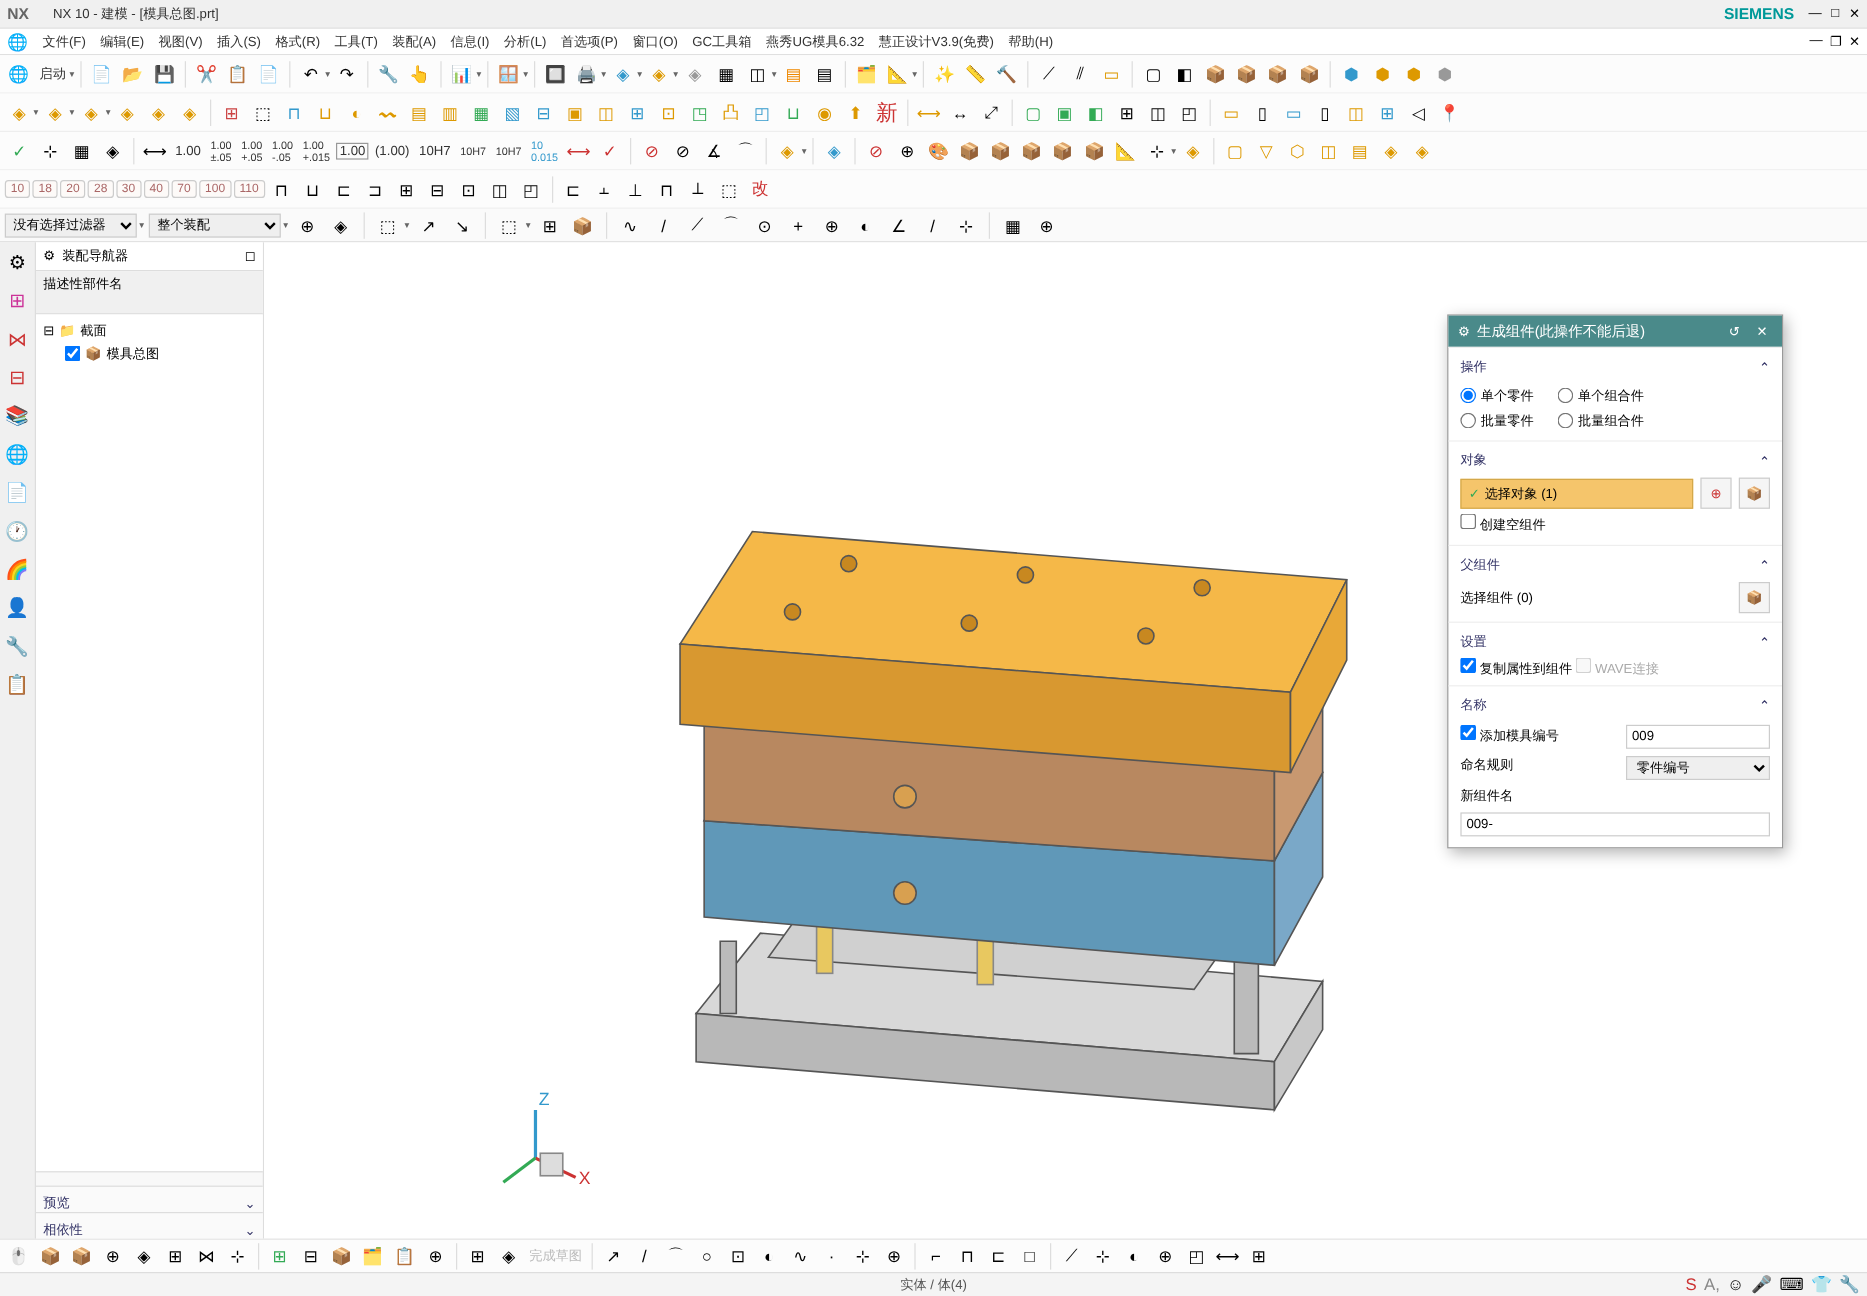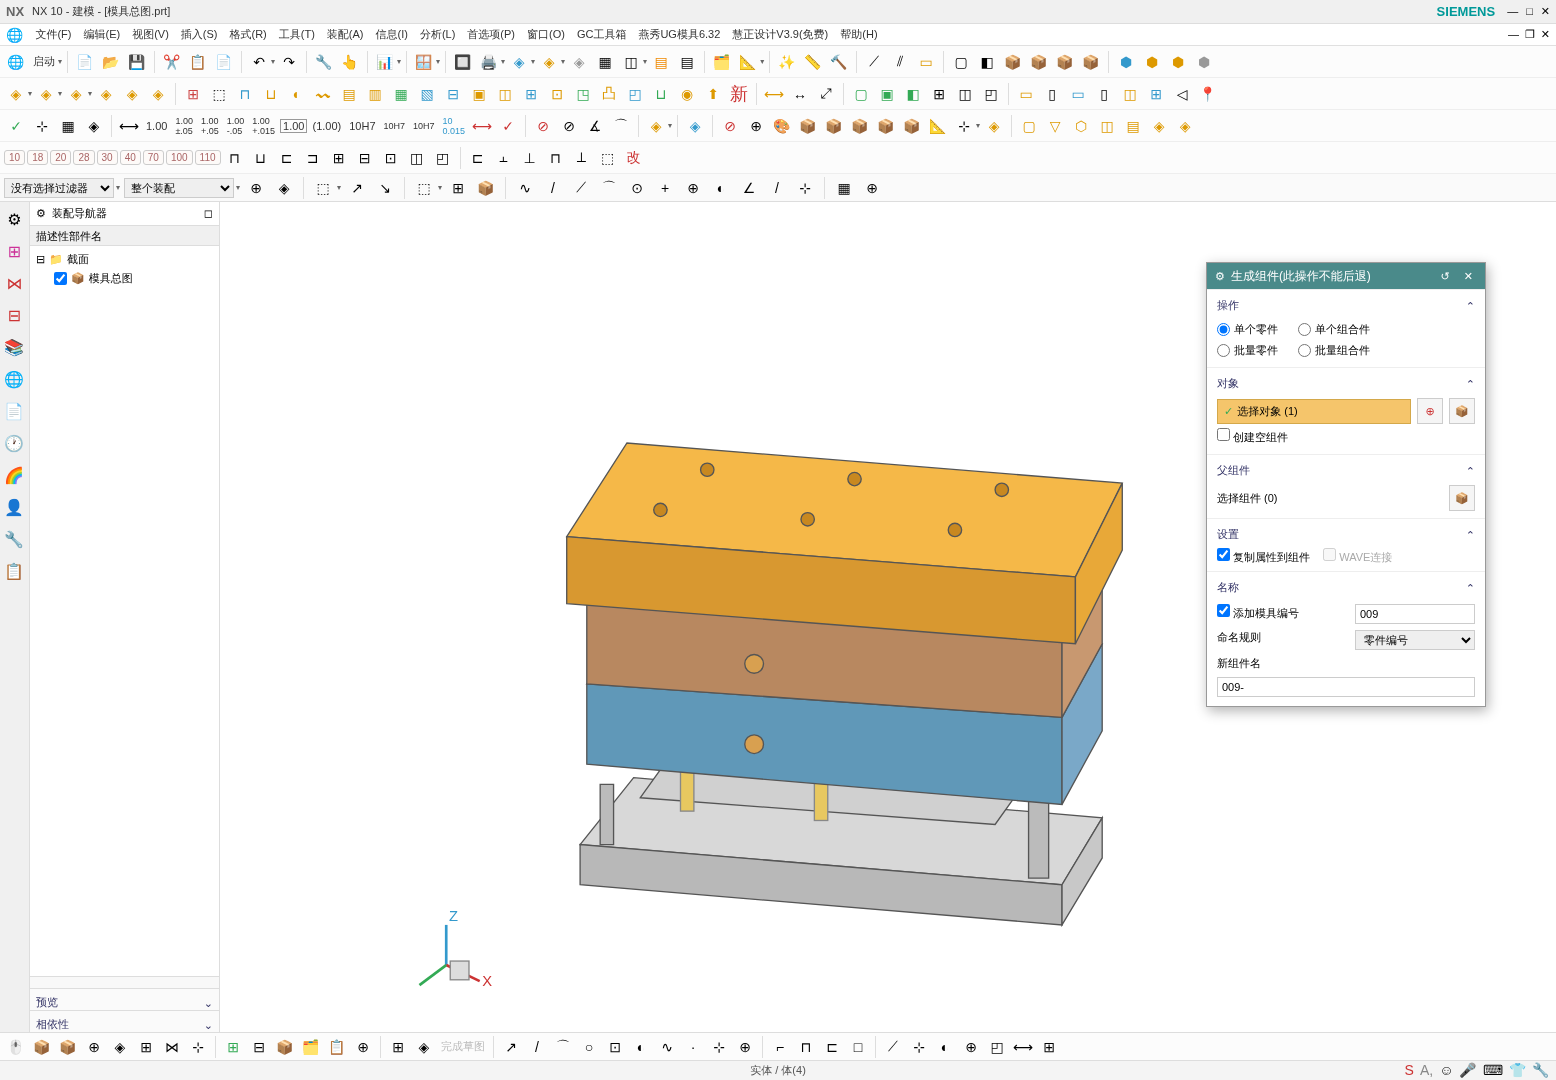--- a/index.html
+++ b/index.html
@@ -1,18 +1,18 @@
 <!DOCTYPE html>
 <html><head>
 <meta charset="utf-8">
 <style>
 *{margin:0;padding:0;box-sizing:border-box;font-family:"Microsoft YaHei",Arial,sans-serif;font-size:11px}
 body{background:#fff;overflow:hidden}
 .titlebar{height:24px;background:#f0f0f0;display:flex;align-items:center;padding:0 6px;border-bottom:1px solid #ddd}
-.nx-logo{color:#666;font-weight:bold;font-size:13px;margin-right:8px}
+.nx-logo{color:#666;font-weight:bold;font-size:13px;margin-right:20px}
 .title-text{color:#333;flex:1}
 .siemens{color:#009999;font-weight:bold;font-size:13px;margin-right:12px}
 .winbtns{display:flex;gap:8px;font-size:14px}
 .menubar{height:22px;display:flex;align-items:center;padding:0 6px;background:#fff;border-bottom:1px solid #e0e0e0}
 .menu-item{padding:2px 6px;color:#333;cursor:pointer}
 .mdi-btns{margin-left:auto;display:flex;gap:6px;font-size:12px}
 .toolbar-row{height:32px;display:flex;align-items:center;padding:2px 4px;border-bottom:1px solid #eee;gap:2px;background:#fcfcfc}
 .tb-btn{width:24px;height:24px;display:inline-flex;align-items:center;justify-content:center;border:1px solid transparent;border-radius:2px;cursor:pointer;font-size:14px}
 .tb-sep{width:1px;height:22px;background:#ddd;margin:0 3px}
 .tb-dd{font-size:8px;color:#666;margin-left:-2px}
@@ -20,21 +20,21 @@
 .numtag{border:1px solid #ccc;border-radius:3px;padding:1px 4px;font-size:10px;color:#a66;background:#fdfaf8}
 .filterbar{height:28px;display:flex;align-items:center;padding:2px 4px;gap:4px;border-bottom:1px solid #ddd;background:#fafafa}
 .filter-select{height:20px;border:1px solid #ccc;font-size:11px;padding:0 2px}
 .main{display:flex;height:calc(100vh - 24px - 22px - 32px*4 - 28px - 28px - 20px)}
 .left-rail{width:30px;background:#f0f0f0;display:flex;flex-direction:column;align-items:center;padding-top:6px;gap:10px;border-right:1px solid #ddd}
 .rail-icon{width:22px;height:22px;display:flex;align-items:center;justify-content:center;cursor:pointer;font-size:16px}
 .nav-panel{width:190px;background:#f8f8f8;border-right:1px solid #ddd;display:flex;flex-direction:column}
 .nav-header{height:24px;display:flex;align-items:center;padding:0 6px;background:#fff;border-bottom:1px solid #ddd}
 .nav-header .gear{margin-right:6px}
 .nav-header .pin{margin-left:auto}
-.nav-colhead{height:20px;padding:3px 6px;background:#f0f0f0;border-bottom:1px solid #ddd;font-size:11px}
+.nav-colhead{height:36px;padding:3px 6px;background:#f0f0f0;border-bottom:1px solid #ddd;font-size:11px}
 .tree{flex:1;overflow:auto;padding:4px;background:#fff}
 .tree-item{display:flex;align-items:center;padding:2px;gap:4px}
 .tree-indent{width:14px}
 .section-bar{height:22px;display:flex;align-items:flex-end;padding:0 6px;background:#fafafa;border-top:1px solid #ddd;color:#336;cursor:pointer}
 .section-bar .chev{margin-left:auto}
 .viewport{flex:1;position:relative;background:#fff}
 .viewport svg{width:100%;height:100%}
 .dialog{position:absolute;top:60px;right:70px;width:280px;background:#fff;border:1px solid #999;box-shadow:2px 4px 12px rgba(0,0,0,.3)}
 .dialog-title{height:26px;background:#4a8a8a;color:#fff;display:flex;align-items:center;padding:0 8px;gap:6px}
 .dialog-title .t-text{flex:1;font-size:12px}
@@ -500,21 +500,21 @@
           <div class="icon-btn" style="color:#d90">📦</div>
         </div>
       </div>
 
       <div class="section-h">
         <span>设置</span>
           <span class="chev">⌃</span>
       </div>
       <div class="section-body">
         <label><input type="checkbox" checked="" style=""> <span>复制属性到组件</span></label>
-        <label style="margin-left:10px;color:#aaa"><input type="checkbox" disabled="" style=""> <span>WAVE连接</span></label>
+        <label style="margin-left:0;color:#aaa"><input type="checkbox" disabled="" style=""> <span>WAVE连接</span></label>
       </div>
 
       <div class="section-h">
         <span>名称</span>
           <span class="chev">⌃</span>
       </div>
       <div class="section-body">
         <div class="field-row">
           <label class="lbl"><input type="checkbox" checked="" style=""> <span>添加模具编号</span></label>
           <input type="text" value="009" style="">

